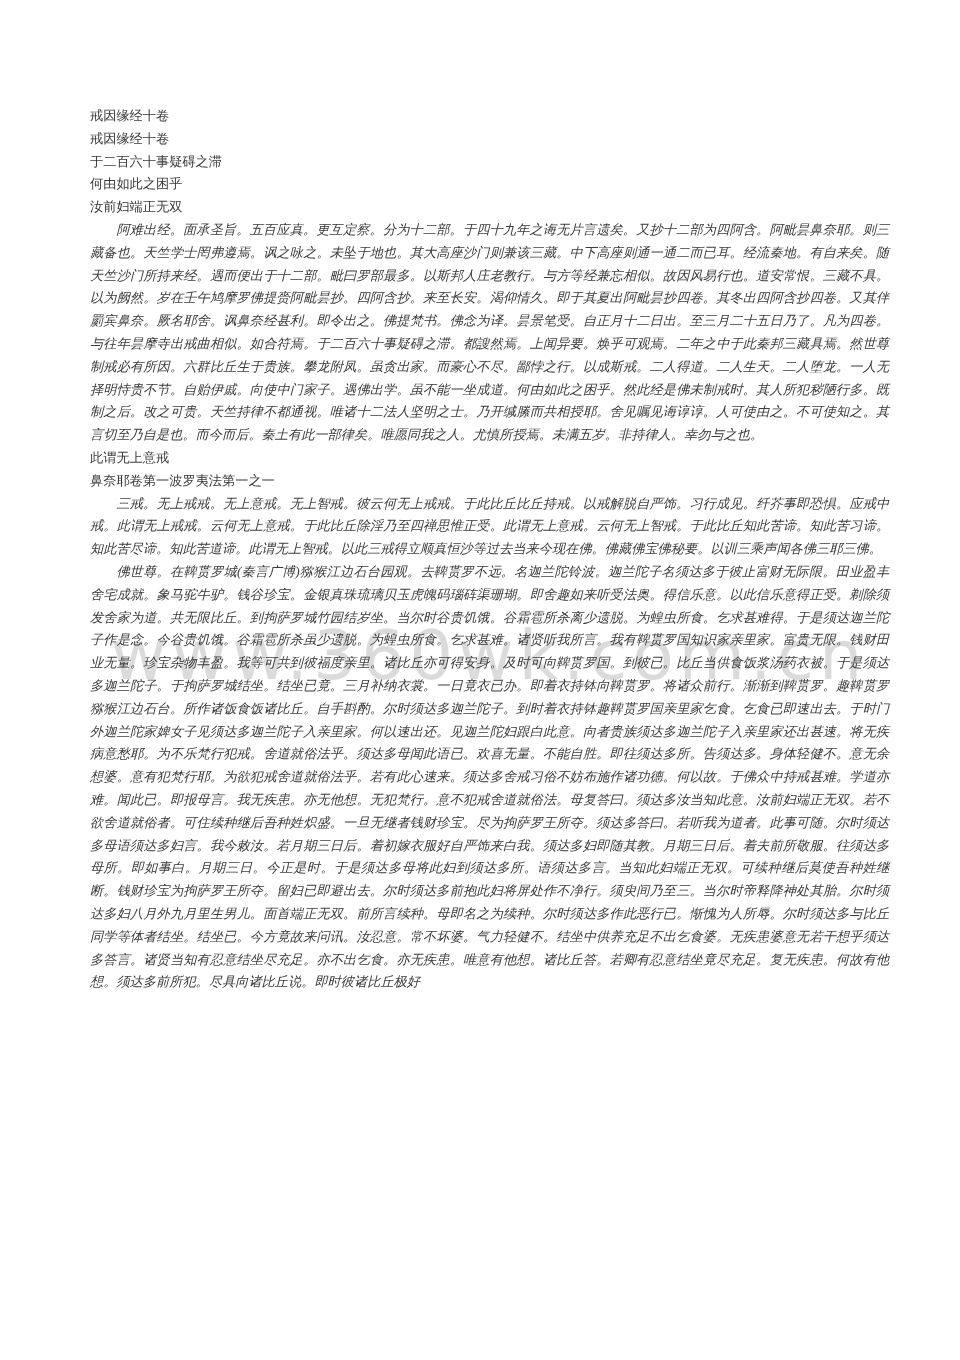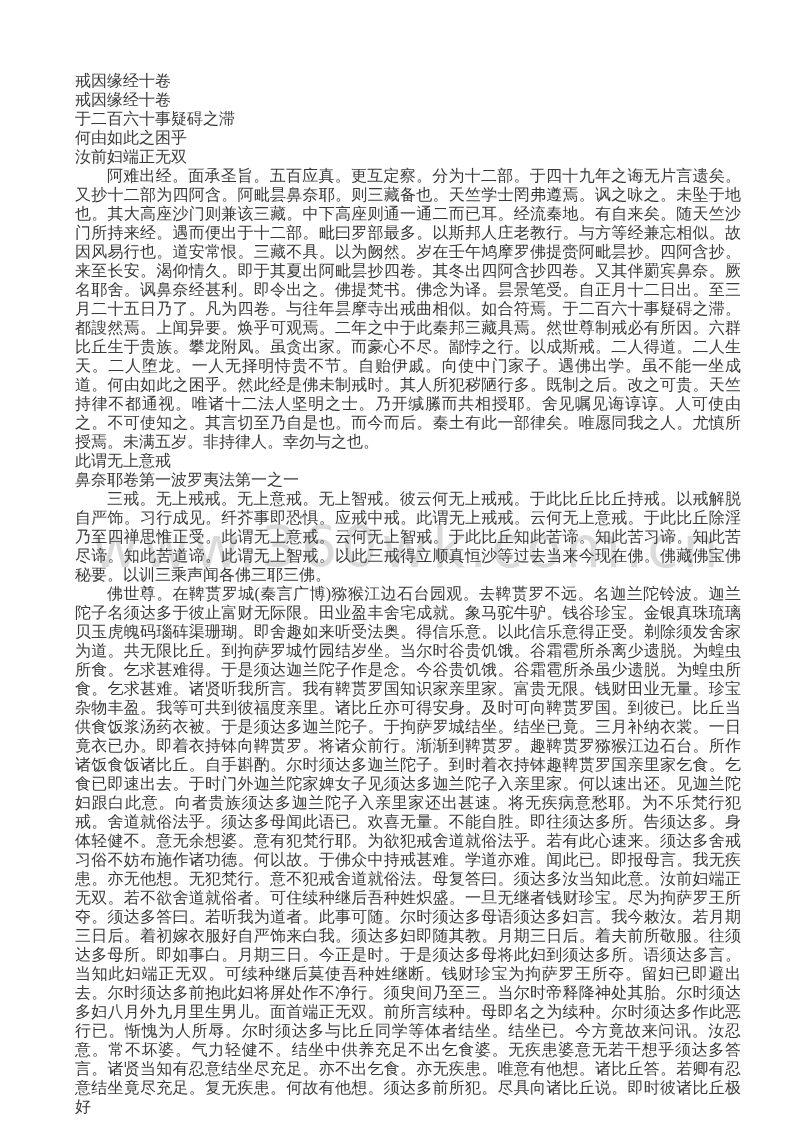--- a/index.html
+++ b/index.html
@@ -25,34 +25,34 @@
     letter-spacing: 4px;
     color: rgba(0, 0, 0, 0.14);
     white-space: nowrap;
     z-index: 0;
     user-select: none;
     text-align: right;
   }
   .content {
     position: absolute;
     left: 75px;
-    top: 71px;
+    top: 88px;
     width: 666px;
-    font-size: 16px;
+    font-size: 11px;
     line-height: 19px;
     text-align: justify;
     z-index: 1;
   }
   .content p {
     margin: 0;
     padding: 0;
   }
   .gap-small { margin-top: 36px; }
   .gap-large { margin-top: 50px; }
-  .indent { text-indent: 2em; }
+  .indent { text-indent: 2em; font-style: italic; }
 </style>
 </head>
 <body>
 
 <div class="page">
 
   <div class="watermark">www.360wk.com.cn</div>
 
   <div class="content">
 

